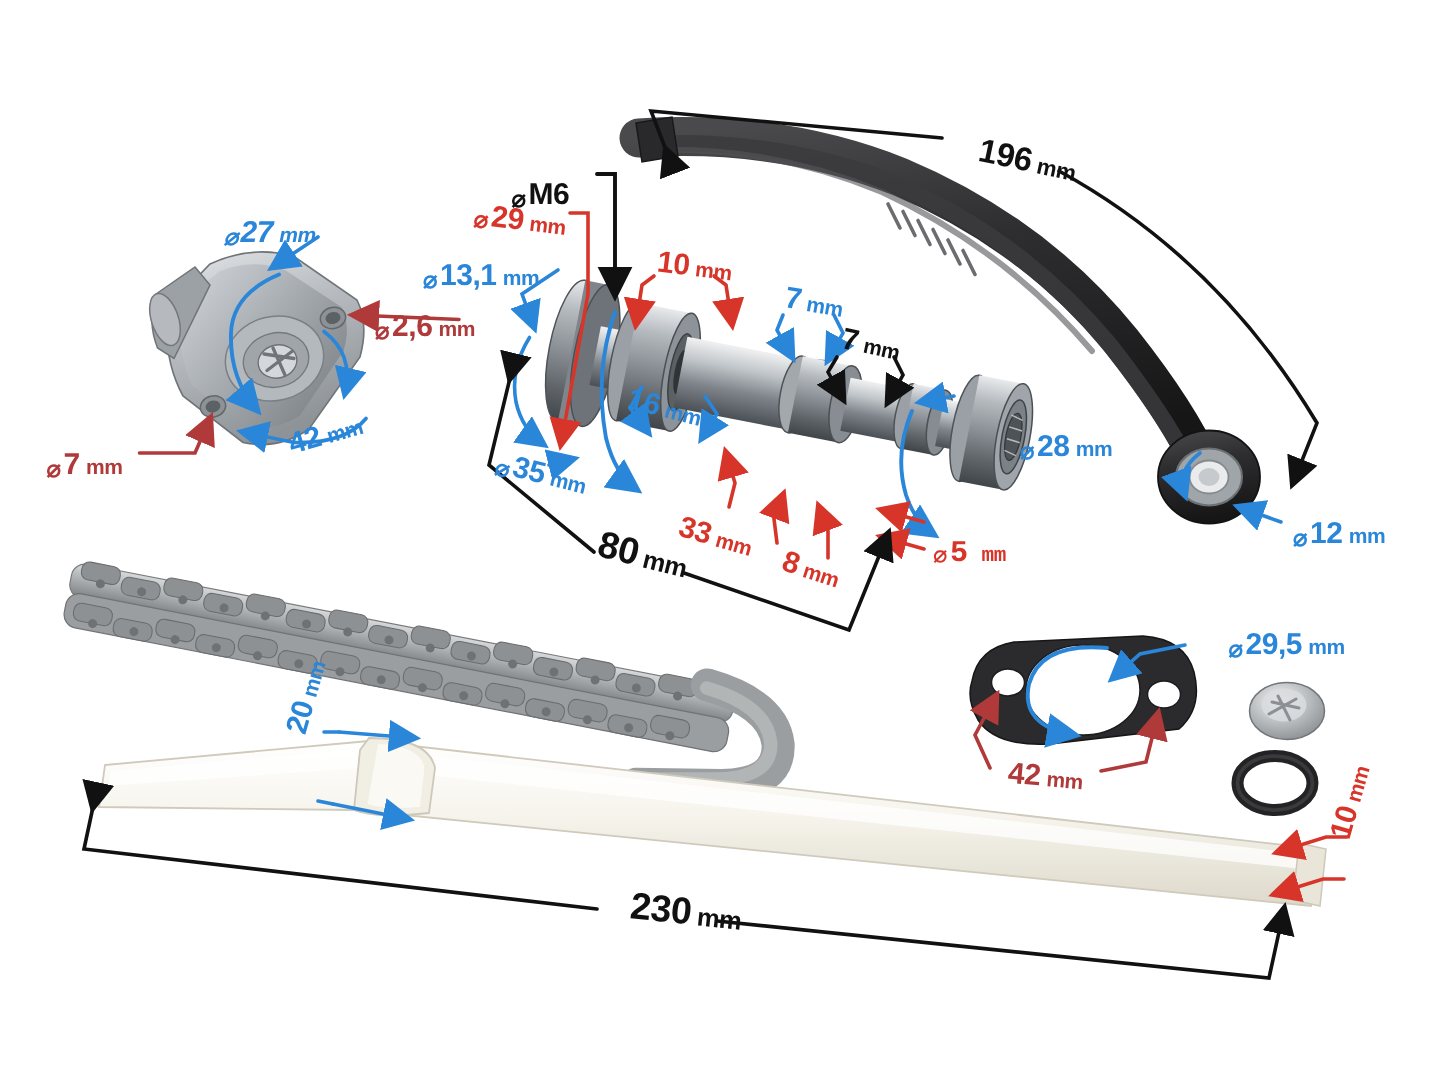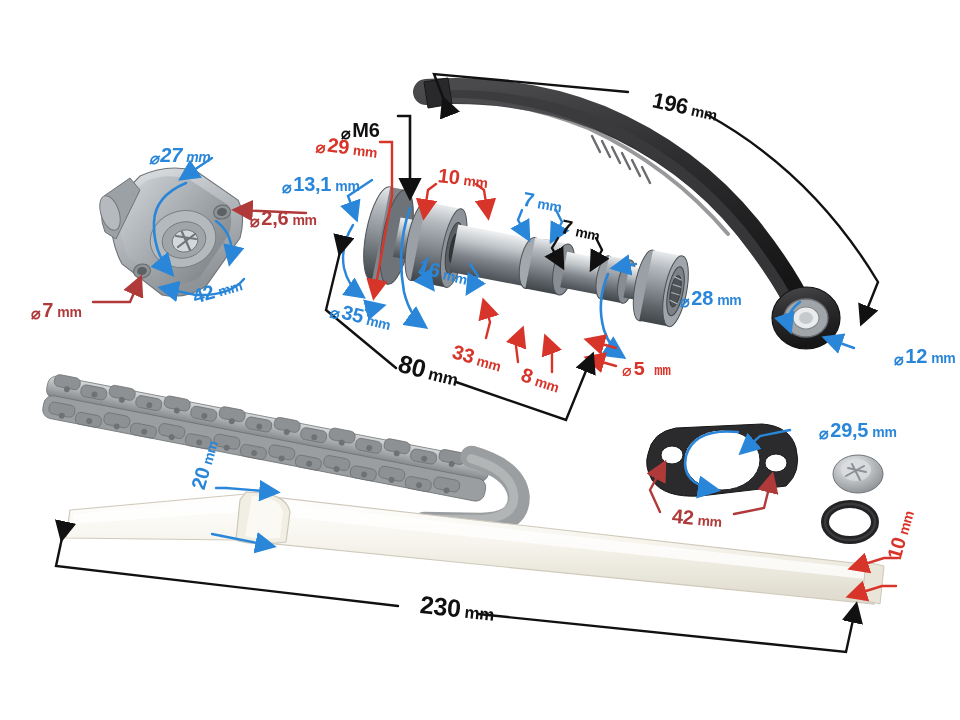--- a/index.html
+++ b/index.html
@@ -422,21 +422,21 @@
     </div>
 
     <div class="lbl c-black" style="left:398px;top:358px;transform:rotate(14deg);">
       <span class="num" style="font-size:25px;">80</span> <span class="unit" style="font-size:17px;">mm</span>
     </div>
 
     <div class="lbl c-black" style="left:652px;top:96px;transform:rotate(12deg);">
       <span class="num" style="font-size:22px;">196</span> <span class="unit" style="font-size:15px;">mm</span>
     </div>
 
-    <div class="lbl c-blue" style="left:862px;top:346px;margin-left:32px;">
+    <div class="lbl c-blue" style="left:862px;top:346px;">
       <span class="dsym">⌀</span><span class="num">12</span> <span class="unit">mm</span>
     </div>
 
     <div class="lbl c-blue" style="left:188px;top:486px;transform:rotate(-74deg);transform-origin:left top;">
       <span class="num">20</span> <span class="unit">mm</span>
     </div>
 
     <div class="lbl c-black" style="left:420px;top:596px;transform:rotate(6deg);">
       <span class="num" style="font-size:25px;">230</span> <span class="unit" style="font-size:17px;">mm</span>
     </div>

